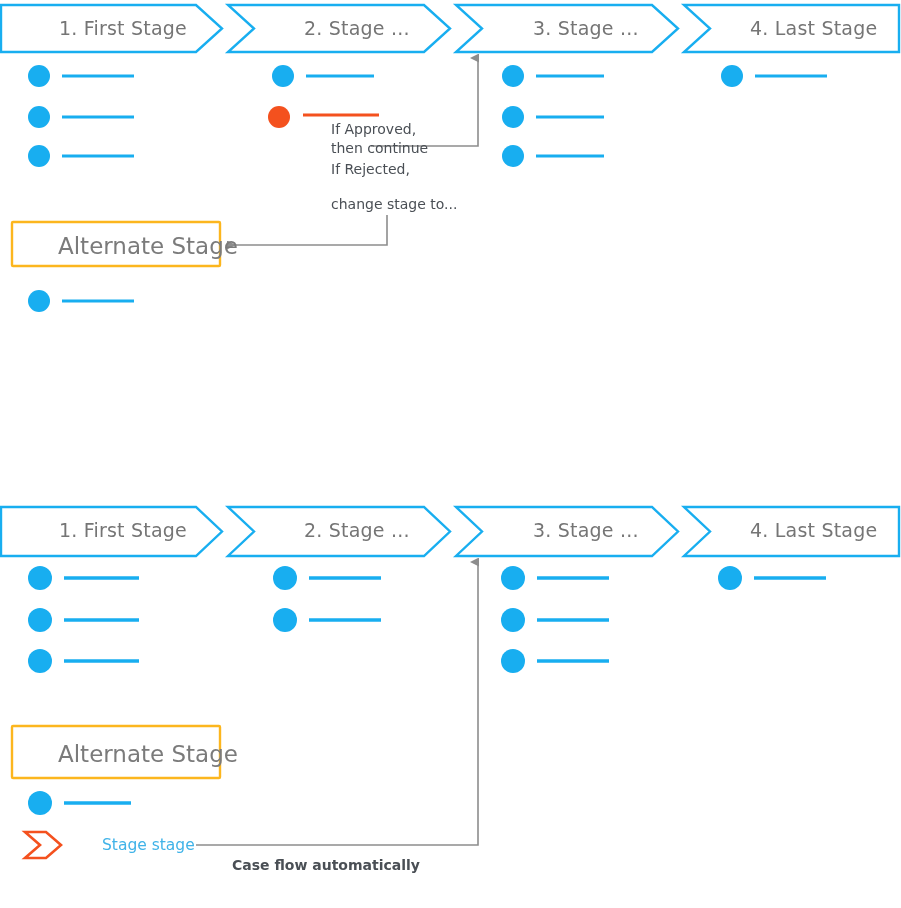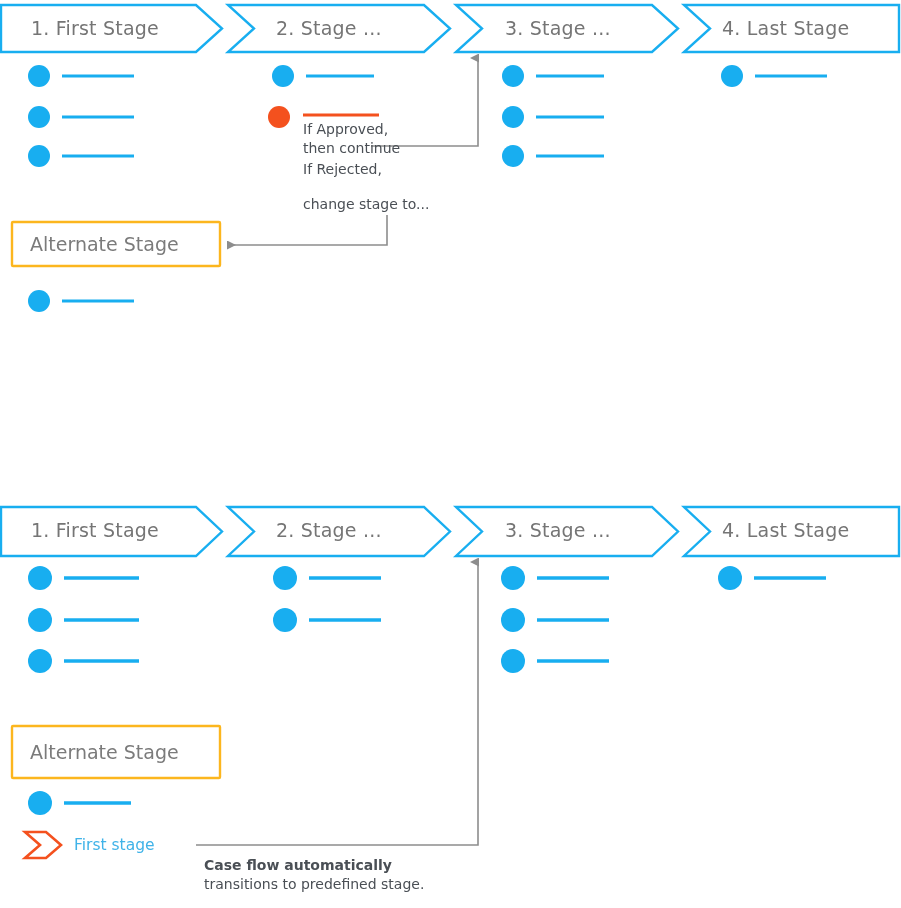--- a/index.html
+++ b/index.html
@@ -3,27 +3,27 @@
 <meta charset="utf-8">
 <style>
   html,body{margin:0;padding:0;background:#ffffff;}
   body{
     width:901px;height:908px;position:relative;overflow:hidden;
     font-family:"DejaVu Sans","Liberation Sans",sans-serif;
     -webkit-font-smoothing:antialiased;
   }
   .diagram{position:absolute;left:0;top:0;width:901px;height:908px;}
   svg.canvas{position:absolute;left:0;top:0;width:901px;height:908px;overflow:visible;}
-  .lbl{position:absolute;white-space:pre;}
+  .lbl{position:absolute;white-space:pre;margin-left:28px;}
   .stage-label{
     color:#757575;font-size:19px;letter-spacing:0.2px;
     font-family:"DejaVu Sans","Liberation Sans",sans-serif;
   }
   .alt-label{
-    color:#7b7b7b;font-size:19px;
+    color:#7b7b7b;font-size:23px;
     font-family:"DejaVu Sans","Liberation Sans",sans-serif;
   }
   .note{
     color:#4a4f55;font-size:14px;line-height:19px;
     font-family:"DejaVu Sans","Liberation Sans",sans-serif;
   }
   .change-stage-text{
     color:#40b3e8;font-size:15.5px;
     font-family:"DejaVu Sans","Liberation Sans",sans-serif;
   }
@@ -173,17 +173,16 @@
     <path d="M196 845 L478 845 L478 562" fill="none" stroke="#8d8d8d" stroke-width="1.6" marker-end="url(#ah-up)"></path>
   </svg>
 
   <div class="lbl stage-label" style="left:31px;top:519px;">1. First Stage</div>
   <div class="lbl stage-label" style="left:276px;top:519px;">2. Stage ...</div>
   <div class="lbl stage-label" style="left:505px;top:519px;">3. Stage ...</div>
   <div class="lbl stage-label" style="left:722px;top:519px;">4. Last Stage</div>
 
   <div class="lbl alt-label" style="left:30px;top:741px;">Alternate Stage</div>
 
-  <div class="lbl change-stage-text" style="left:74px;top:836px;">First stage</div>
+  <div class="lbl change-stage-text" style="left:74px;top:836px;">Stage stage</div>
 
   <div class="lbl note" style="left:204px;top:856px;font-weight:bold;">Case flow automatically</div>
-  <div class="lbl note" style="left:204px;top:875px;">transitions to predefined stage.</div>
 </div>
 
 </body></html>

